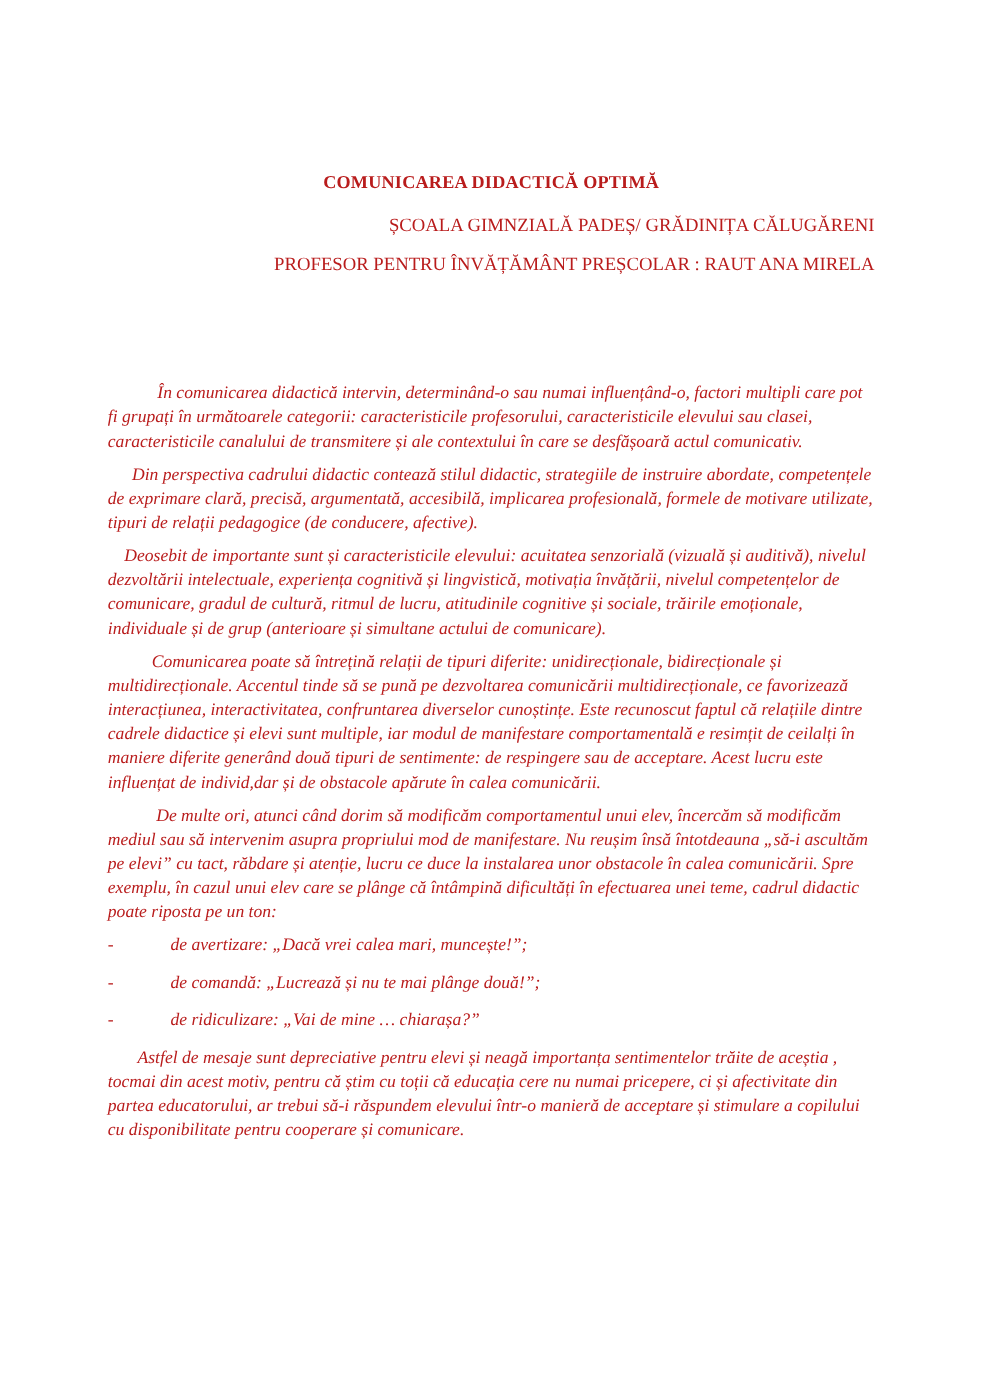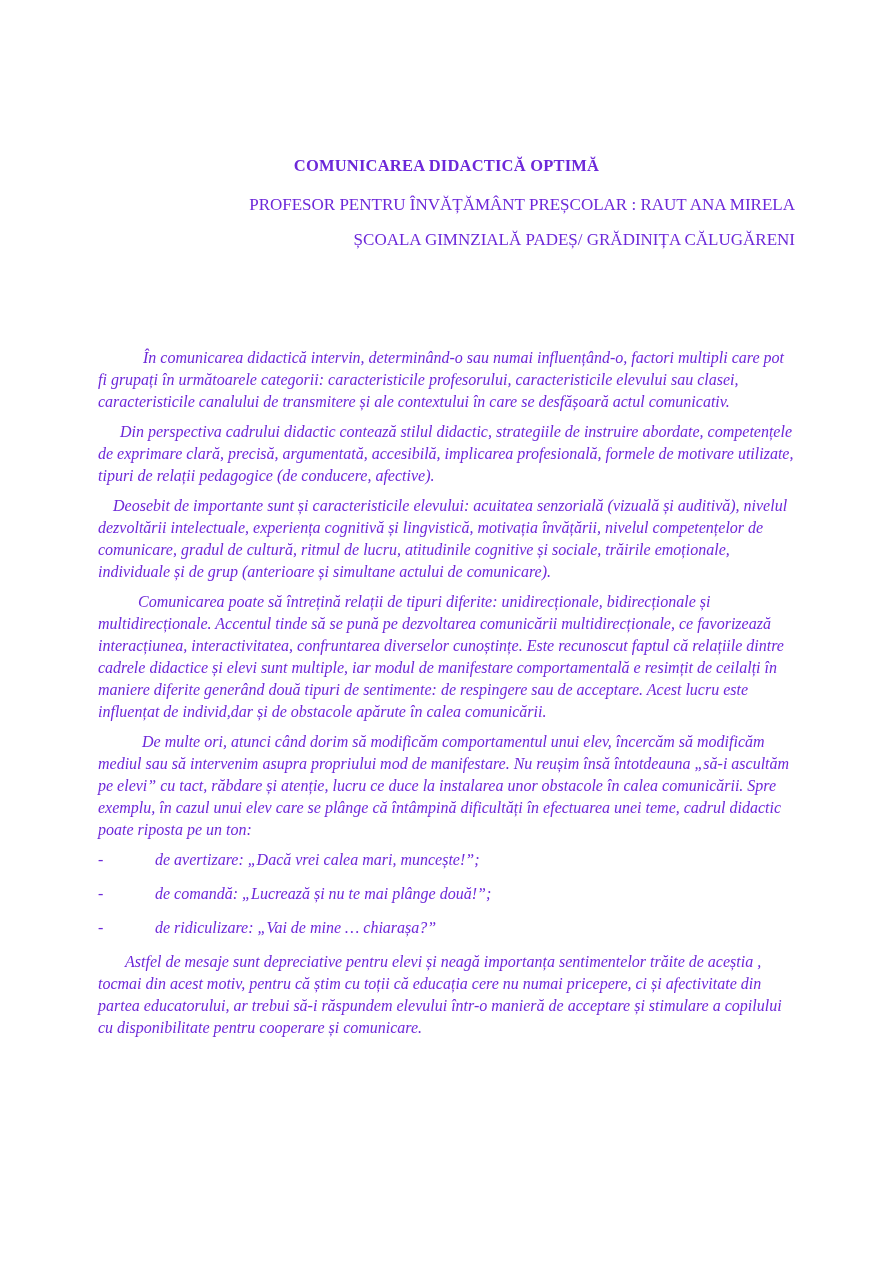--- a/index.html
+++ b/index.html
@@ -7,21 +7,21 @@
     padding: 0;
     background: #ffffff;
   }
   .page {
     position: relative;
     width: 892px;
     height: 1263px;
     background: #ffffff;
     overflow: hidden;
     font-family: "Liberation Serif", "DejaVu Serif", serif;
-    color: #6d28d9;
+    color: #b91c1c;
     border-radius: 14px;
   }
   .content {
     position: absolute;
     left: 98px;
     top: 155px;
     width: 697px;
   }
   .doc-title {
     font-size: 16.5px;
@@ -67,23 +67,23 @@
   }
 </style>
 </head>
 <body>
 
 <div class="page">
   <div class="content">
 
     <h1 class="doc-title">COMUNICAREA DIDACTICĂ OPTIMĂ</h1>
 
+    <p class="doc-subtitle">ȘCOALA GIMNZIALĂ PADEȘ/ GRĂDINIȚA CĂLUGĂRENI</p>
+
     <p class="doc-subtitle">PROFESOR PENTRU ÎNVĂȚĂMÂNT PREȘCOLAR : RAUT ANA MIRELA</p>
-
-    <p class="doc-subtitle">ȘCOALA GIMNZIALĂ PADEȘ/ GRĂDINIȚA CĂLUGĂRENI</p>
 
     <div class="body-text">
 
       <p class="para first" style="text-indent:45px">În comunicarea didactică intervin, determinând-o sau numai influențând-o, factori multipli care pot fi grupați în următoarele categorii: caracteristicile profesorului, caracteristicile elevului sau clasei, caracteristicile canalului de transmitere și ale contextului în care se desfășoară actul comunicativ.</p>
 
       <p class="para" style="text-indent:22px">Din perspectiva cadrului didactic contează stilul didactic, strategiile de instruire abordate, competențele de exprimare clară, precisă, argumentată, accesibilă, implicarea profesională, formele de motivare utilizate, tipuri de relații pedagogice (de conducere, afective).</p>
 
       <p class="para" style="text-indent:15px">Deosebit de importante sunt și caracteristicile elevului: acuitatea senzorială (vizuală și auditivă), nivelul dezvoltării intelectuale, experiența cognitivă și lingvistică, motivația învățării, nivelul competențelor de comunicare, gradul de cultură, ritmul de lucru, atitudinile cognitive și sociale, trăirile emoționale, individuale și de grup (anterioare și simultane actului de comunicare).</p>
 
       <p class="para" style="text-indent:40px">Comunicarea poate să întrețină relații de tipuri diferite: unidirecționale, bidirecționale și multidirecționale. Accentul tinde să se pună pe dezvoltarea comunicării multidirecționale, ce favorizează interacțiunea, interactivitatea, confruntarea diverselor cunoștințe. Este recunoscut faptul că relațiile dintre cadrele didactice și elevi sunt multiple, iar modul de manifestare comportamentală e resimțit de ceilalți în maniere diferite generând două tipuri de sentimente: de respingere sau de acceptare. Acest lucru este influențat de individ,dar și de obstacole apărute în calea comunicării.</p>

